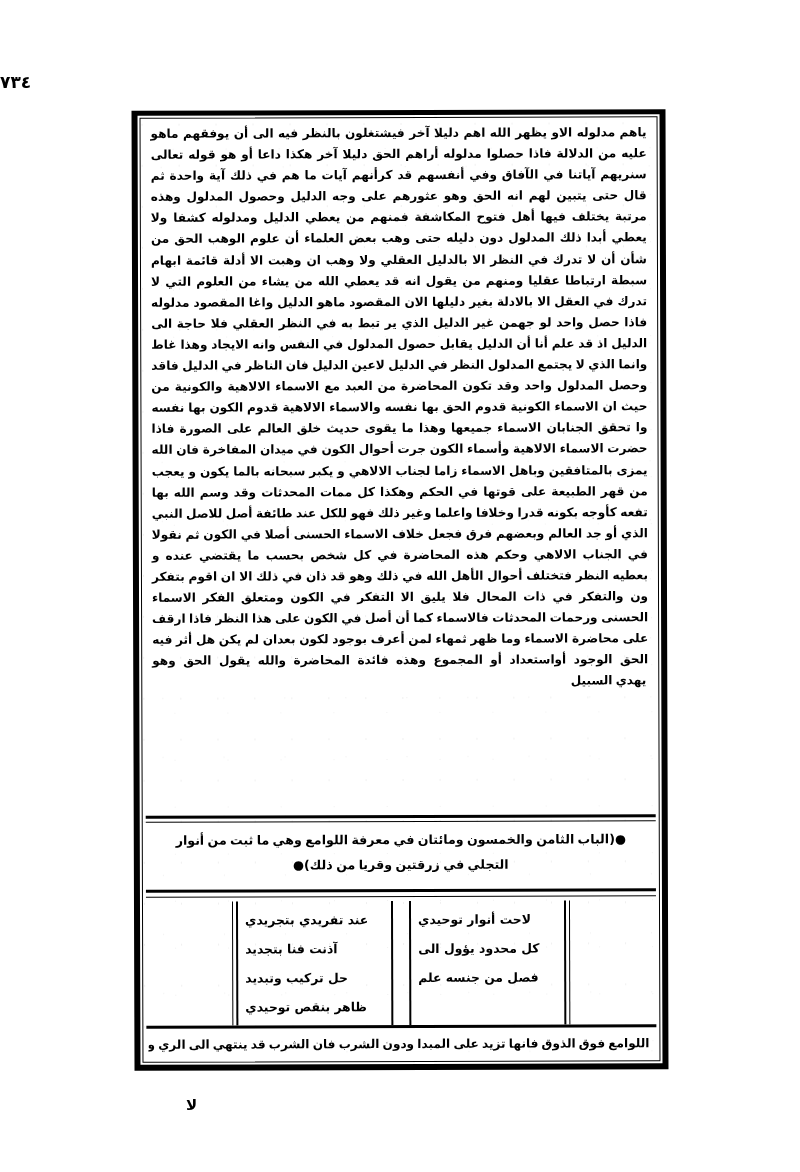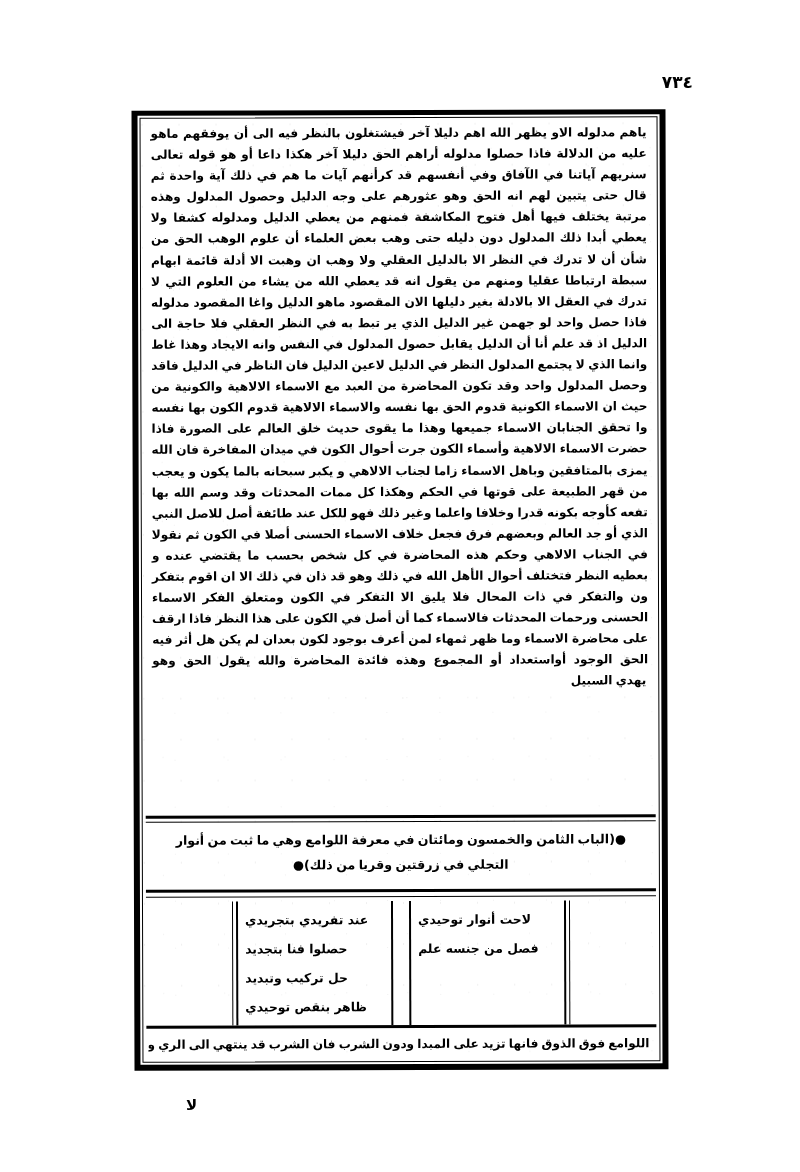--- a/index.html
+++ b/index.html
@@ -15,21 +15,21 @@
     color: #000000;
     overflow: hidden;
   }
 
   
   .page-number {
     position: absolute;
     top: 72px;
     left: 0;
     width: 693px;
-    text-align: right;
+    text-align: left;
     font-size: 17px;
     font-weight: bold;
     letter-spacing: 1px;
     direction: rtl;
   }
 
   
   .page-frame {
     position: absolute;
     top: 110px;
@@ -222,25 +222,26 @@
 
   <div class="rule-h" style="top:774px;"></div>
   <div class="rule-thin" style="top:781px;"></div>
 
   <div class="vrule" style="left:92px;"></div>
   <div class="vrule" style="right:92px;"></div>
 
   <div class="verse-table">
     <div class="verse-col col-right">
       <span class="verse-line">لاحت أنوار توحيدي</span>
+      <span class="verse-line">كل محدود يؤول الى</span>
       <span class="verse-line">فصل من جنسه علم</span>
     </div>
     <div class="verse-col col-left">
       <span class="verse-line">عند تفريدي بتجريدي</span>
-      <span class="verse-line">حصلوا فنا بتجديد</span>
+      <span class="verse-line">آذنت فنا بتجديد</span>
       <span class="verse-line">حل تركيب وتبديد</span>
       <span class="verse-line">ظاهر بنقص توحيدي</span>
     </div>
   </div>
 
   <div class="rule-h" style="top:910px;"></div>
 
   <div class="closing-note">اللوامع فوق الذوق فانها تزيد على المبدا ودون الشرب فان الشرب قد ينتهي الى الري وقد</div>
 
   <div class="grain"></div>

